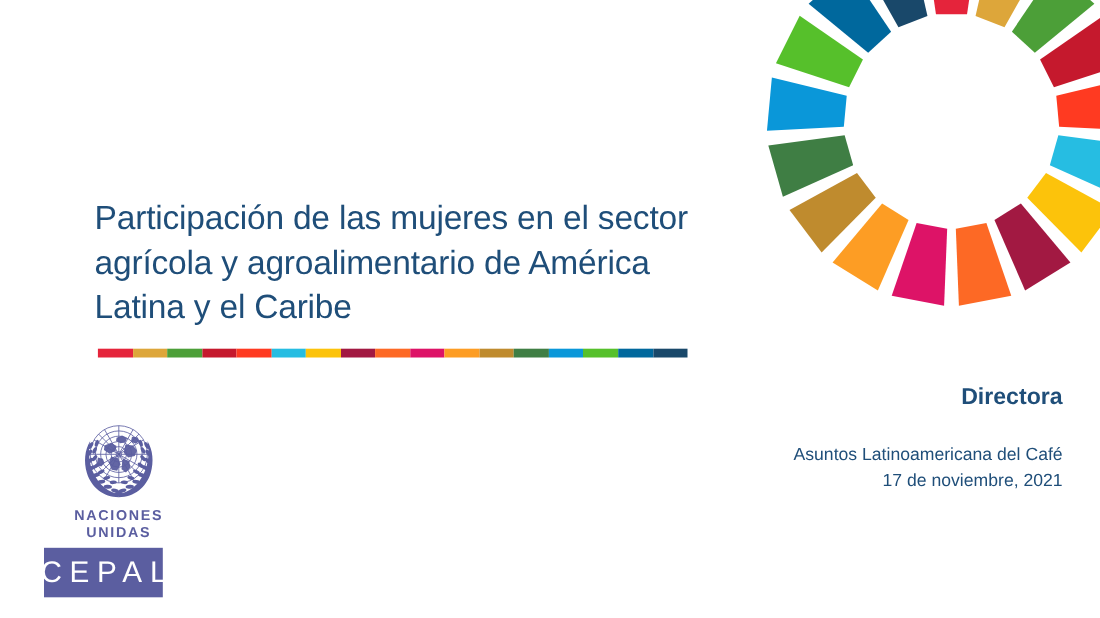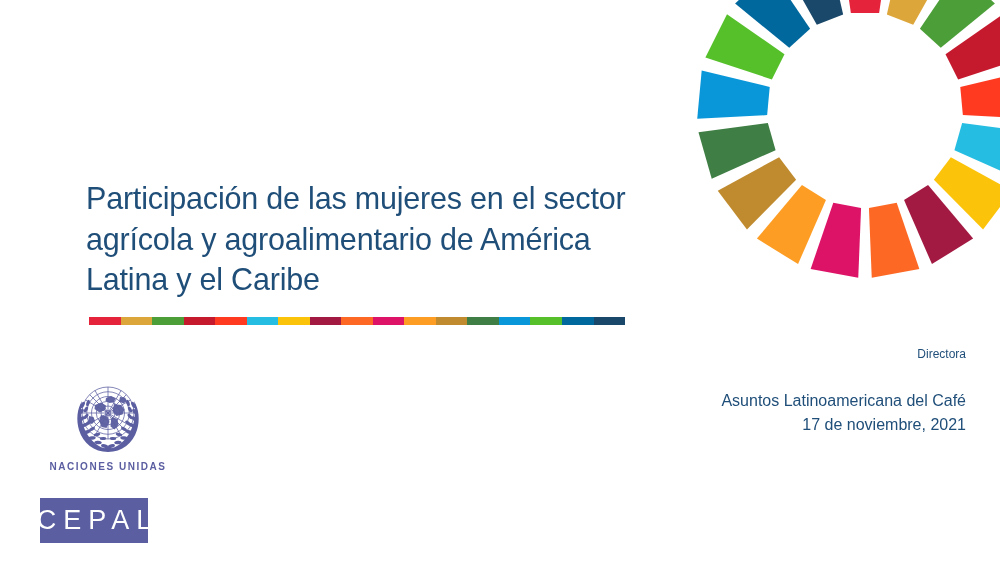--- a/index.html
+++ b/index.html
@@ -67,22 +67,22 @@
     text-align: right;
     color: #1F4E79;
   }
   #credit-name {
     font-size: 17.5px;
     font-weight: bold;
     line-height: 1.42;
   }
   #credit-role,
   #credit-division {
-    font-size: 12px;
-    font-weight: normal;
+    font-size: 21px;
+    font-weight: bold;
     line-height: 1.45;
   }
   #event-block {
     margin-top: 26px;
   }
   #event-name,
   #event-date {
     font-size: 16px;
     font-weight: normal;
     line-height: 1.5;
@@ -92,21 +92,21 @@
   #un-logo {
     position: absolute;
     left: 46px;
     top: 378px;
     width: 124px;
     text-align: center;
   }
   #un-emblem-svg { display: block; margin: 0 auto; }
   #un-caption {
     margin-top: 1px;
-    font-size: 10px;
+    font-size: 13px;
     font-weight: bold;
     letter-spacing: 1.55px;
     color: #5B5EA0;
     font-family: "Liberation Sans", sans-serif;
   }
 
   
   #cepal-logo {
     position: absolute;
     left: 40px;

